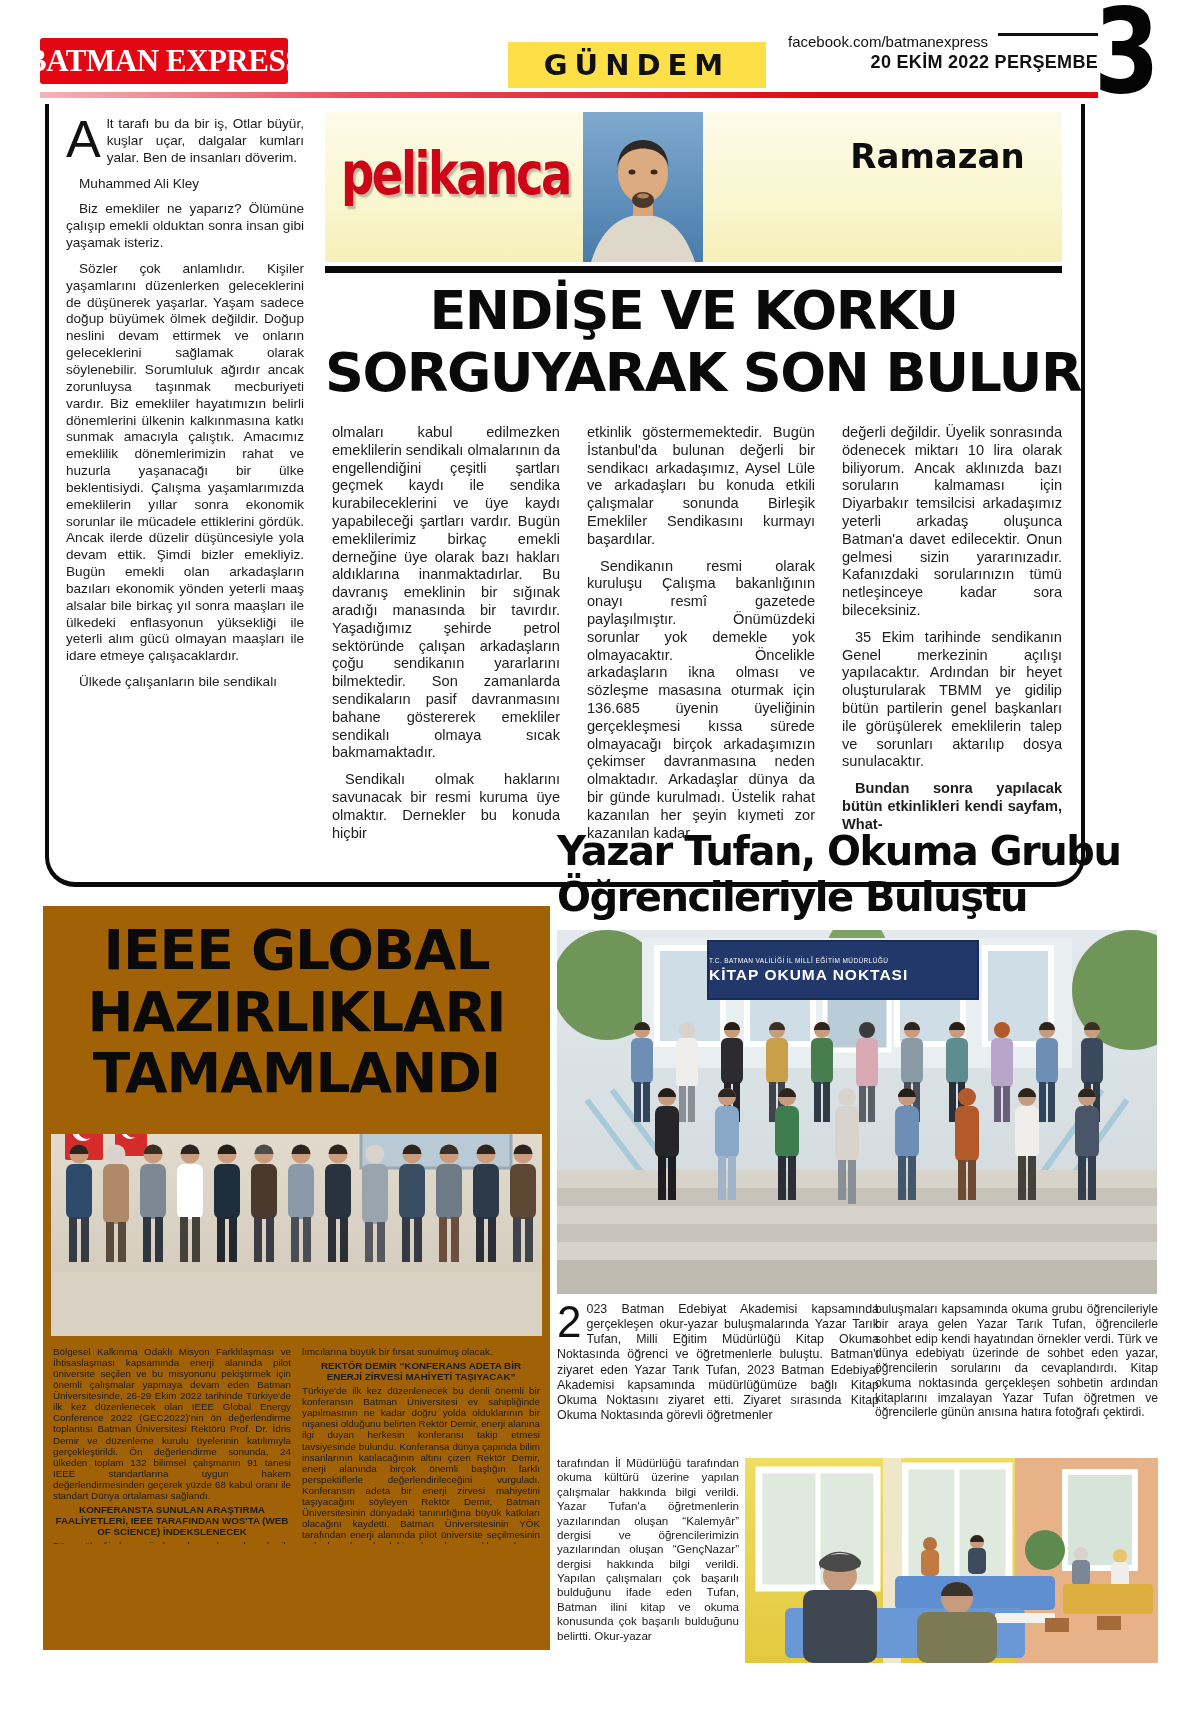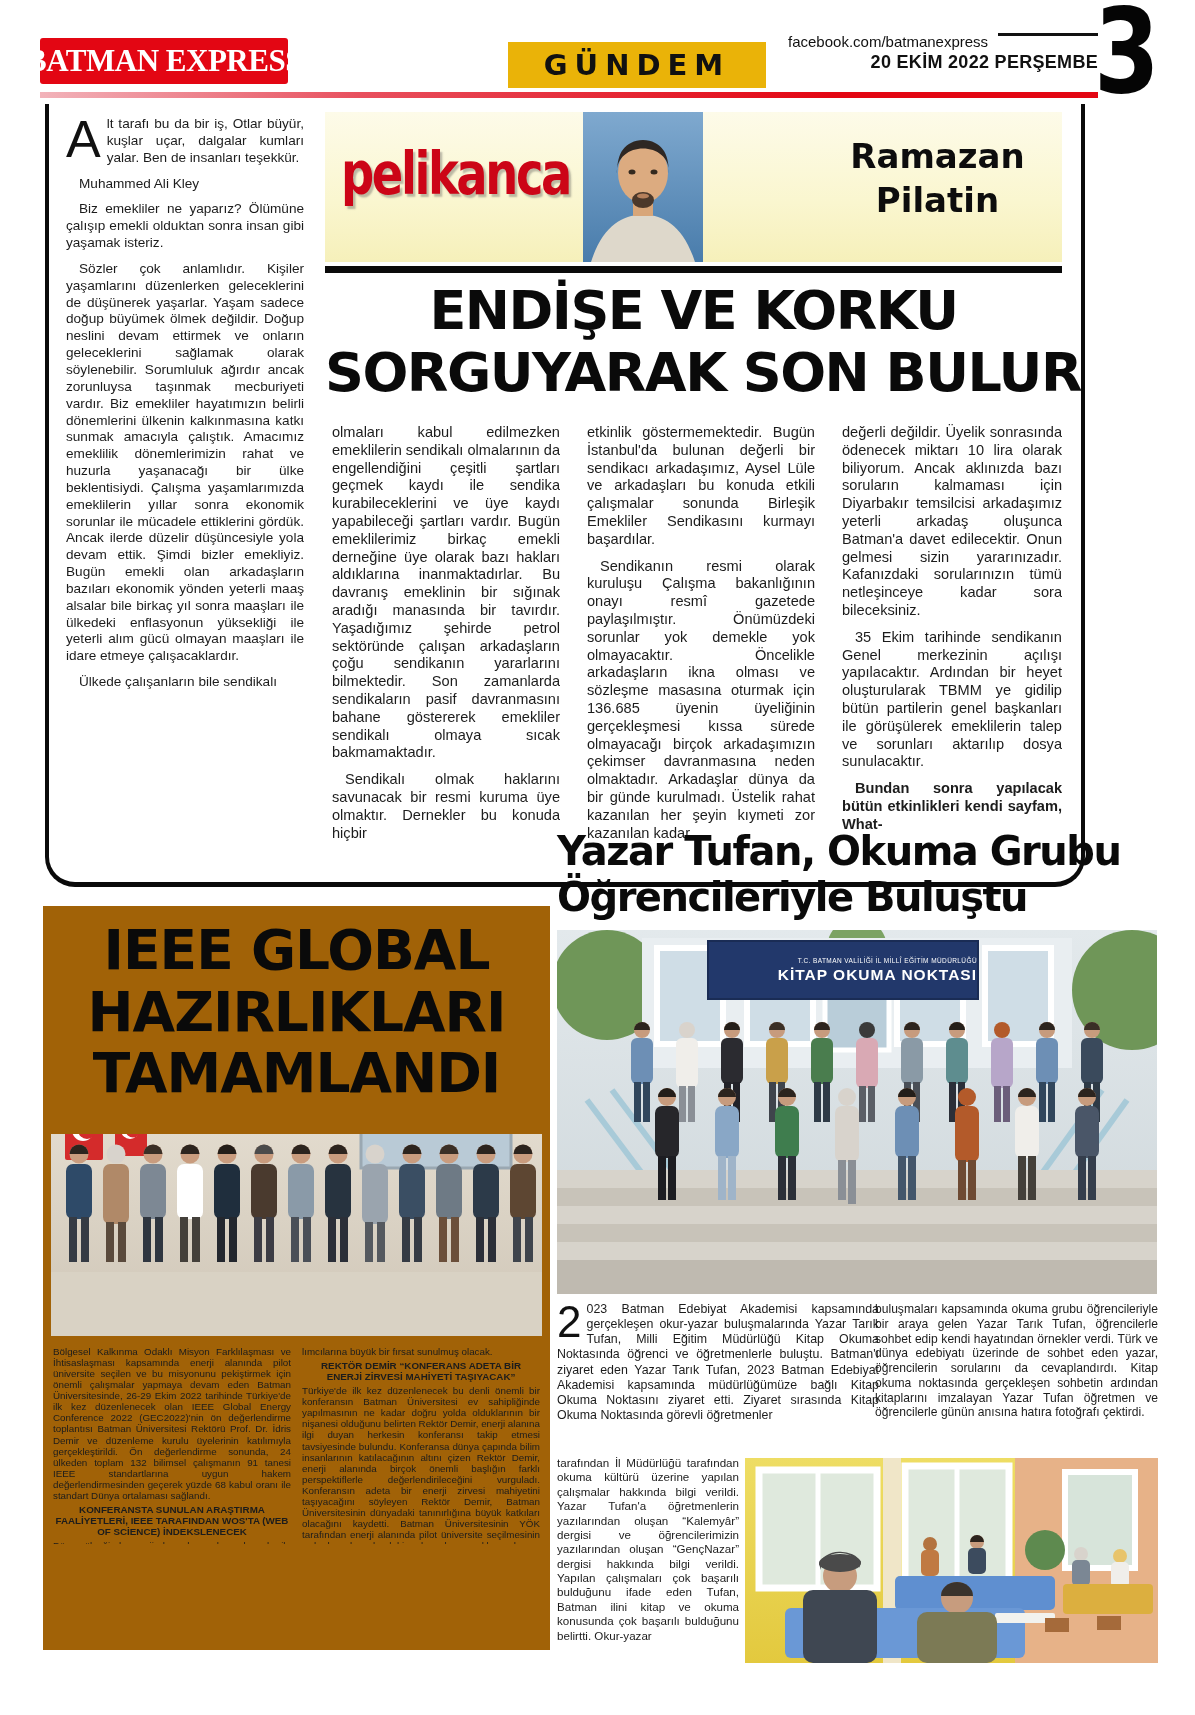--- a/index.html
+++ b/index.html
@@ -4,21 +4,21 @@
 <style>
   html,body{margin:0;padding:0;background:#888;}
   #page{position:relative;width:1195px;height:1715px;background:#ffffff;overflow:hidden;
         font-family:"Liberation Sans",sans-serif;color:#1c1c1c;}
   .abs{position:absolute;}
   
   .logo-box{left:40px;top:38px;width:248px;height:46px;background:#e30613;border-radius:3px;
             display:flex;align-items:center;justify-content:center;}
   .logo-text{font-family:"Liberation Serif",serif;font-weight:bold;font-size:31px;color:#fff;
              letter-spacing:-.5px;white-space:nowrap;}
-  .section-box{left:508px;top:42px;width:258px;height:46px;background:#eab308;
+  .section-box{left:508px;top:42px;width:258px;height:46px;background:#fde047;
                display:flex;align-items:center;justify-content:center;}
   .section-text{font-family:"DejaVu Sans",sans-serif;font-weight:bold;font-size:29px;letter-spacing:7px;color:#111;}
   .fb-text{left:788px;top:33px;font-size:15px;color:#111;}
   .fb-line{left:998px;top:33px;width:100px;height:3px;background:#111;}
   .date-text{left:790px;top:52px;width:308px;text-align:right;font-size:18px;font-weight:bold;
              letter-spacing:.3px;color:#111;white-space:nowrap;}
   .page-num{left:1094px;top:0px;font-family:"DejaVu Sans",sans-serif;font-weight:bold;font-size:118px;
             line-height:.88;transform:scaleX(.8);transform-origin:left top;color:#050505;}
   .red-rule{left:40px;top:92px;width:1058px;height:6px;
             background:linear-gradient(90deg,#f2b3ba 0%,#e8505e 30%,#e30613 75%,#e30613 100%);}
@@ -53,21 +53,21 @@
   .ieee-col{top:440px;height:200px;font-size:9.8px;line-height:1.13;height:198px;}
   .ieee-col{height:198px;}
   .ic1{left:10px;width:238px;} .ic2{left:259px;width:238px;}
   .ieee-col p{margin:0 0 3px 0;}
   .subhead{font-weight:bold;text-align:center;text-indent:0;}
   
   .tufan-head{left:557px;top:828px;width:605px;font-family:"DejaVu Sans",sans-serif;font-weight:bold;
               font-size:40px;line-height:1.15;letter-spacing:-1.5px;color:#0a0a0a;}
   .tufan-photo{left:557px;top:930px;width:600px;height:364px;overflow:hidden;}
   .sign{left:150px;top:10px;width:268px;height:56px;background:#22386b;border:2px solid #1a2c55;
-        color:#fff;text-align:right;display:flex;flex-direction:column;justify-content:center;gap:2px;}
+        color:#fff;text-align:left;display:flex;flex-direction:column;justify-content:center;gap:2px;}
   .sign-top{font-size:6.5px;letter-spacing:.4px;}
   .sign-main{font-size:15.5px;font-weight:bold;letter-spacing:1px;}
   .tufan-colA-top{left:557px;top:1302px;width:322px;height:150px;font-size:12.4px;line-height:1.22;}
   .dropcap2{float:left;font-size:44px;line-height:.82;padding:2px 5px 0 0;font-weight:400;color:#111;}
   .tufan-colA-bot{left:557px;top:1456px;width:182px;height:206px;font-size:11.6px;line-height:1.24;}
   .tufan-colB{left:875px;top:1302px;width:283px;height:152px;font-size:12.1px;line-height:1.22;}
   .class-photo{left:745px;top:1458px;width:413px;height:205px;overflow:hidden;}
   svg{display:block;}
 </style>
 </head>
@@ -83,21 +83,21 @@
   </div>
   <div class="abs fb-text">facebook.com/batmanexpress</div>
   <div class="abs fb-line"></div>
   <div class="abs date-text">20 EKİM 2022 PERŞEMBE</div>
   <div class="abs page-num">3</div>
   <div class="abs red-rule"></div>
 
   <div class="abs main-box"></div>
 
   <div class="abs col left-col">
-    <p><span class="dropcap">A</span><span>lt tarafı bu da bir iş, Otlar büyür, kuşlar uçar, dalgalar kumları yalar. Ben de insanları teşekkür.</span></p>
+    <p><span class="dropcap">A</span><span>lt tarafı bu da bir iş, Otlar büyür, kuşlar uçar, dalgalar kumları yalar. Ben de insanları döverim.</span></p>
     <p class="ind">Muhammed Ali Kley</p>
     <p class="ind">Biz emekliler ne yaparız? Ölümüne çalışıp emekli olduktan sonra insan gibi yaşamak isteriz.</p>
     <p class="ind">Sözler çok anlamlıdır. Kişiler yaşamlarını düzenlerken geleceklerini de düşünerek yaşarlar. Yaşam sadece doğup büyümek ölmek değildir. Doğup neslini devam ettirmek ve onların geleceklerini sağlamak olarak söylenebilir. Sorumluluk ağırdır ancak zorunluysa taşınmak mecburiyeti vardır. Biz emekliler hayatımızın belirli dönemlerini ülkenin kalkınmasına katkı sunmak amacıyla çalıştık. Amacımız emeklilik dönemlerimizin rahat ve huzurla yaşanacağı bir ülke beklentisiydi. Çalışma yaşamlarımızda emeklilerin yıllar sonra ekonomik sorunlar ile mücadele ettiklerini gördük. Ancak ilerde düzelir düşüncesiyle yola devam ettik. Şimdi bizler emekliyiz. Bugün emekli olan arkadaşların bazıları ekonomik yönden yeterli maaş alsalar bile birkaç yıl sonra maaşları ile ülkedeki enflasyonun yüksekliği ile yeterli alım gücü olmayan maaşları ile idare etmeye çalışacaklardır.</p>
     <p class="ind">Ülkede çalışanların bile sendikalı</p>
   </div>
 
   <div class="abs banner">
     <div class="abs pelikanca">pelikanca</div>
     <div class="abs portrait">
       <svg width="120" height="150" viewBox="0 0 120 150">
@@ -113,21 +113,20 @@
         <ellipse cx="60" cy="61" rx="25" ry="30" fill="#dcab80"></ellipse>
         <path d="M34,62 C32,28 88,28 86,62 C86,40 78,29 60,28 C42,29 34,40 34,62 Z" fill="#2e2723"></path>
         <ellipse cx="49" cy="60" rx="3.5" ry="2.5" fill="#33291f"></ellipse>
         <ellipse cx="71" cy="60" rx="3.5" ry="2.5" fill="#33291f"></ellipse>
         <ellipse cx="60" cy="88" rx="11" ry="8" fill="#4b382a"></ellipse>
         <ellipse cx="60" cy="84" rx="6" ry="2.5" fill="#b5805c"></ellipse>
       </svg>
     </div>
     <div class="abs author">
       <div>Ramazan</div>
-      <div>Pilatin</div>
     </div>
   </div>
 
   <div class="abs black-bar"></div>
 
   <div class="abs headline">
     <div>ENDİŞE VE KORKU</div>
     <div>SORGUYARAK SON BULUR</div>
   </div>
 

